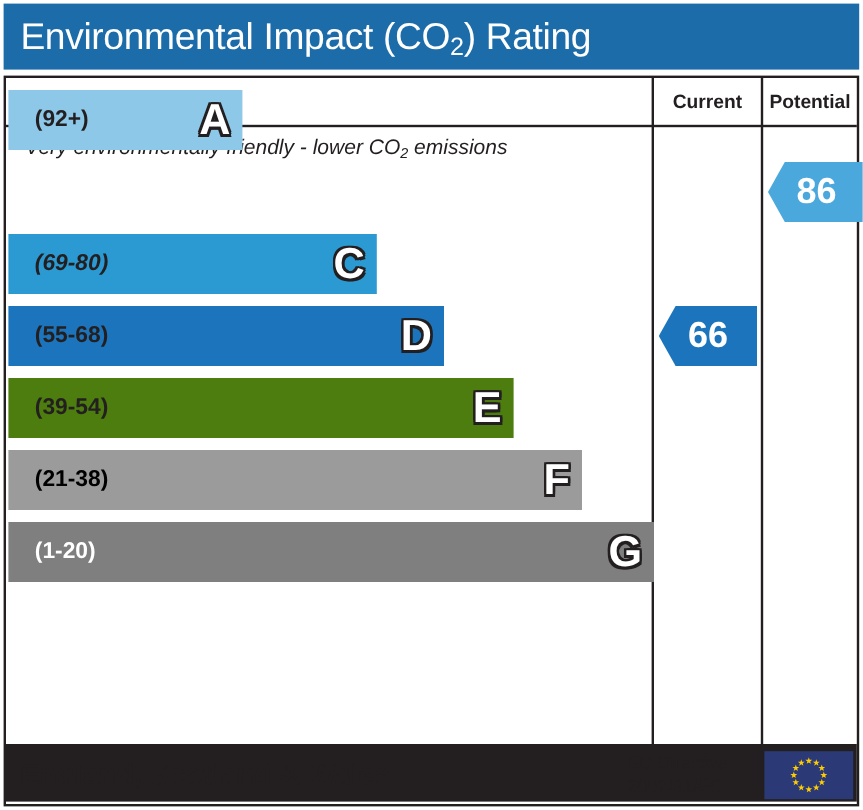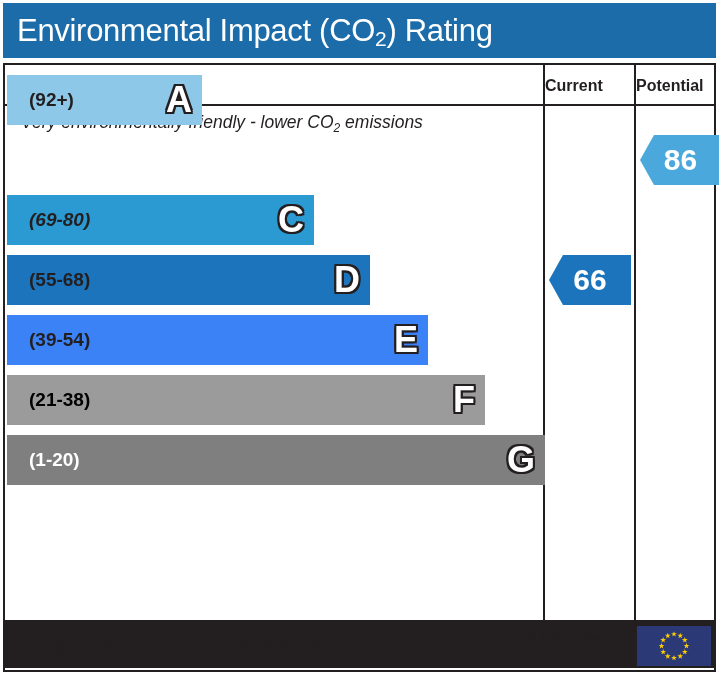--- a/index.html
+++ b/index.html
@@ -78,21 +78,21 @@
   }
   .row-sep.header  { top: 39px; }
   .row-sep.footer  { top: 555px; }
 
   
   .col-head {
     position: absolute;
     top: 9px;
     height: 24px;
     line-height: 24px;
-    text-align: left;
+    text-align: center;
     font-size: 16px;
     font-weight: bold;
     color: #231f20;
   }
   .col-head.current   { left: 540px; width: 89px; }
   .col-head.potential { left: 631px; width: 78px; }
 
   
   .caption {
     position: absolute;
@@ -237,21 +237,21 @@
           <div class="letter">A</div>
         </div>
         <div class="band" style="top: 130px; width: 307px; background: rgb(43, 154, 211);">
           <div class="range" style="color: rgb(35, 31, 32); font-style: italic;">(69-80)</div>
           <div class="letter">C</div>
         </div>
         <div class="band" style="top: 190px; width: 363px; background: rgb(28, 117, 188);">
           <div class="range" style="color: rgb(35, 31, 32);">(55-68)</div>
           <div class="letter">D</div>
         </div>
-        <div class="band" style="top: 250px; width: 421px; background: #3b82f6;">
+        <div class="band" style="top: 250px; width: 421px; background: #4d7c0f;">
           <div class="range" style="color: rgb(35, 31, 32);">(39-54)</div>
           <div class="letter">E</div>
         </div>
         <div class="band" style="top: 310px; width: 478px; background: rgb(155, 155, 155);">
           <div class="range" style="color: #000000;">(21-38)</div>
           <div class="letter">F</div>
         </div>
         <div class="band" style="top: 370px; width: 538px; background: rgb(127, 127, 127);">
           <div class="range" style="color: rgb(255, 255, 255);">(1-20)</div>
           <div class="letter">G</div>

